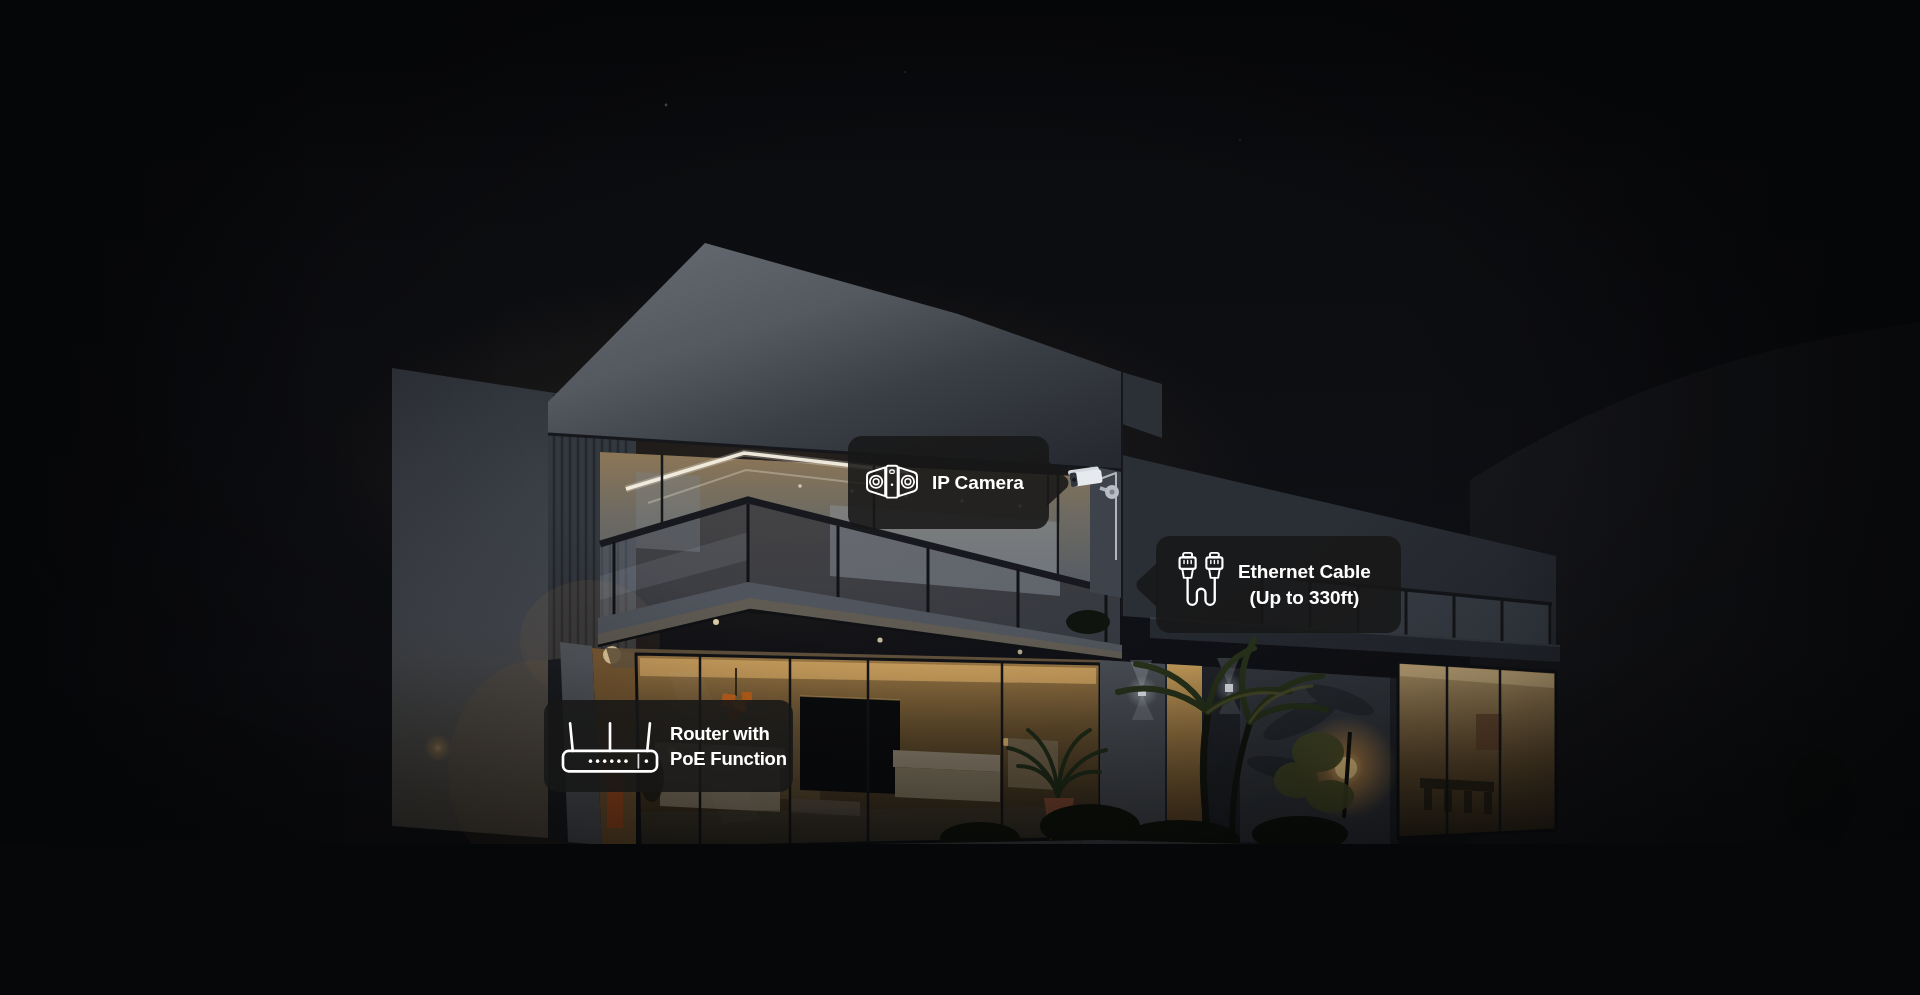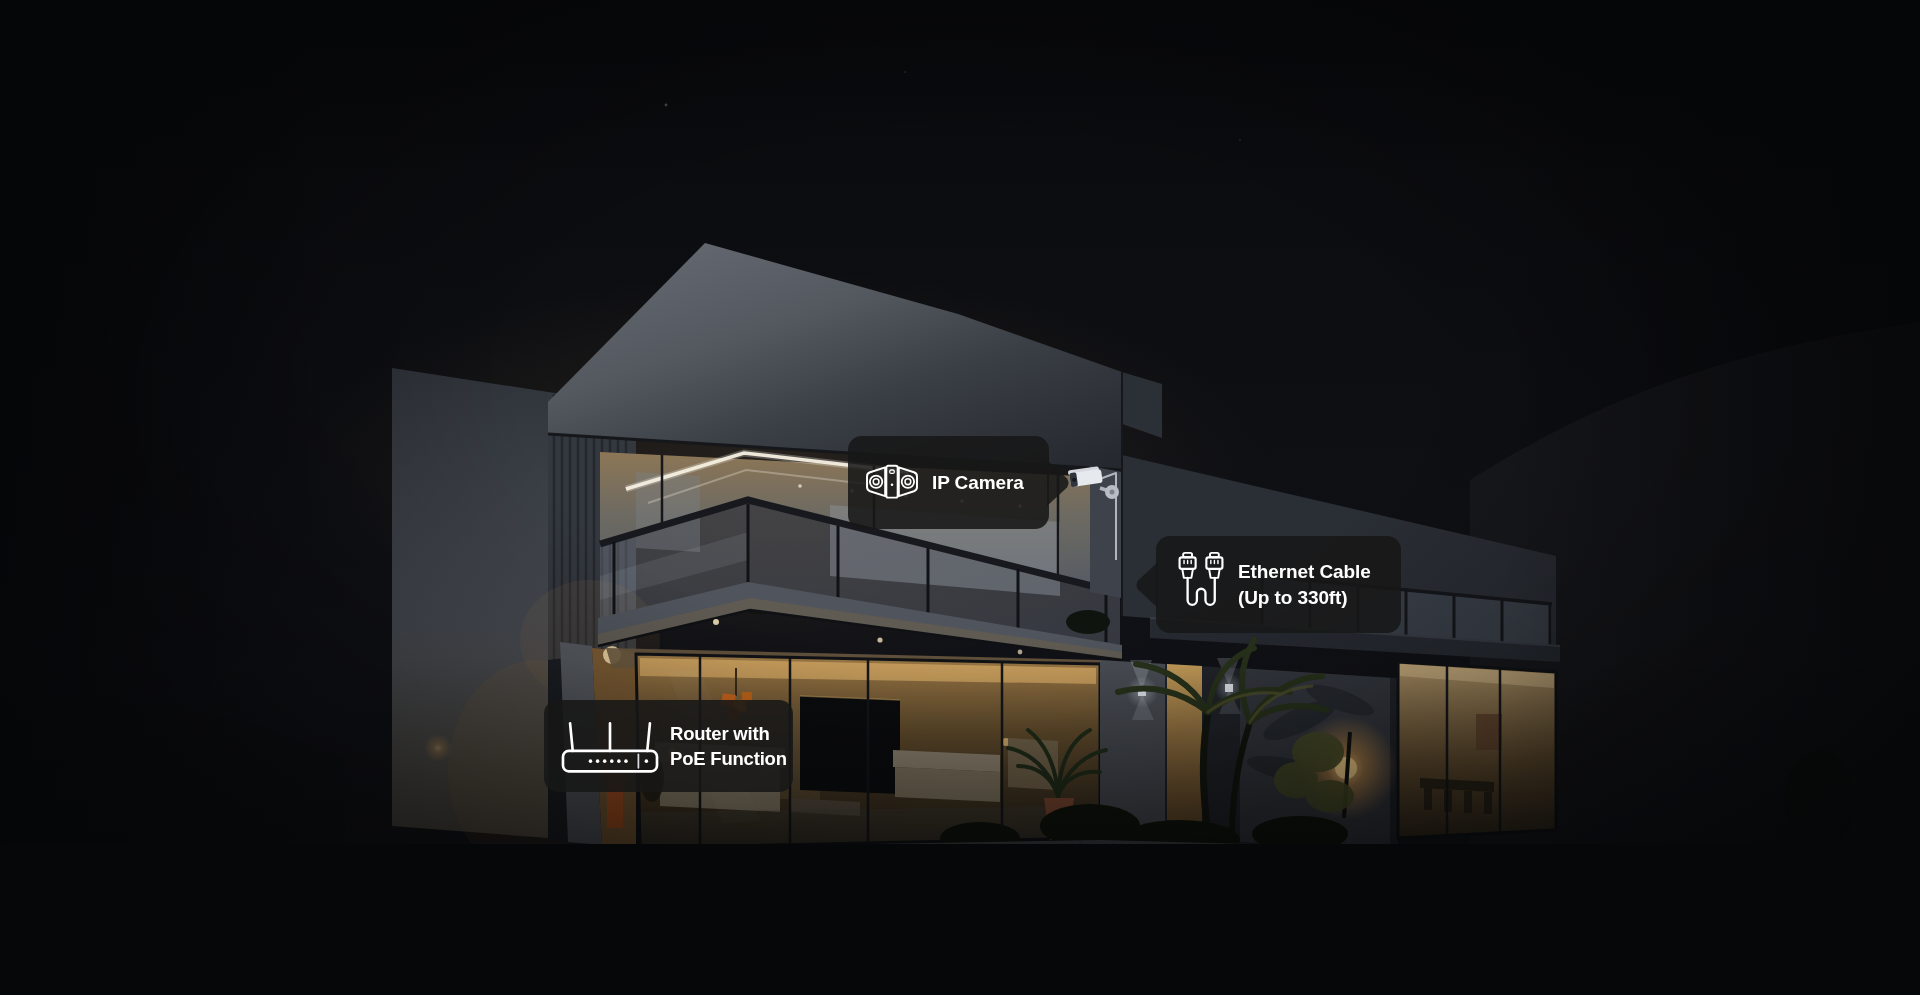--- a/index.html
+++ b/index.html
@@ -21,21 +21,21 @@
   }
   .callout .icon{flex:0 0 auto;display:flex;align-items:center;justify-content:center;}
   .callout .icon svg{display:block;}
   .callout .label{white-space:nowrap;}
   .callout .label span{display:block;}
   .co-ip{left:848px;top:436px;width:201px;height:93px;}
   .co-ip .icon{margin-left:16px;}
   .co-ip .label{margin-left:12px;font-size:19px;}
   .co-eth{left:1156px;top:536px;width:245px;height:97px;}
   .co-eth .icon{margin-left:20px;}
-  .co-eth .label{margin-left:12px;font-size:19px;line-height:26px;}
+  .co-eth .label{margin-left:12px;font-size:19px;line-height:26px;text-align:center;}
   .co-router{left:544px;top:684px;width:249px;height:92px;}
   .co-router .icon{margin-left:16px;}
   .co-router .label{margin-left:10px;font-size:18.5px;line-height:25px;letter-spacing:-0.2px;}
   .arrow{position:absolute;width:24px;height:46px;top:50%;margin-top:-23px;}
   .arrow-right{right:-21px;}
   .arrow-left{left:-21px;}
 </style>
 </head>
 <body>
 

